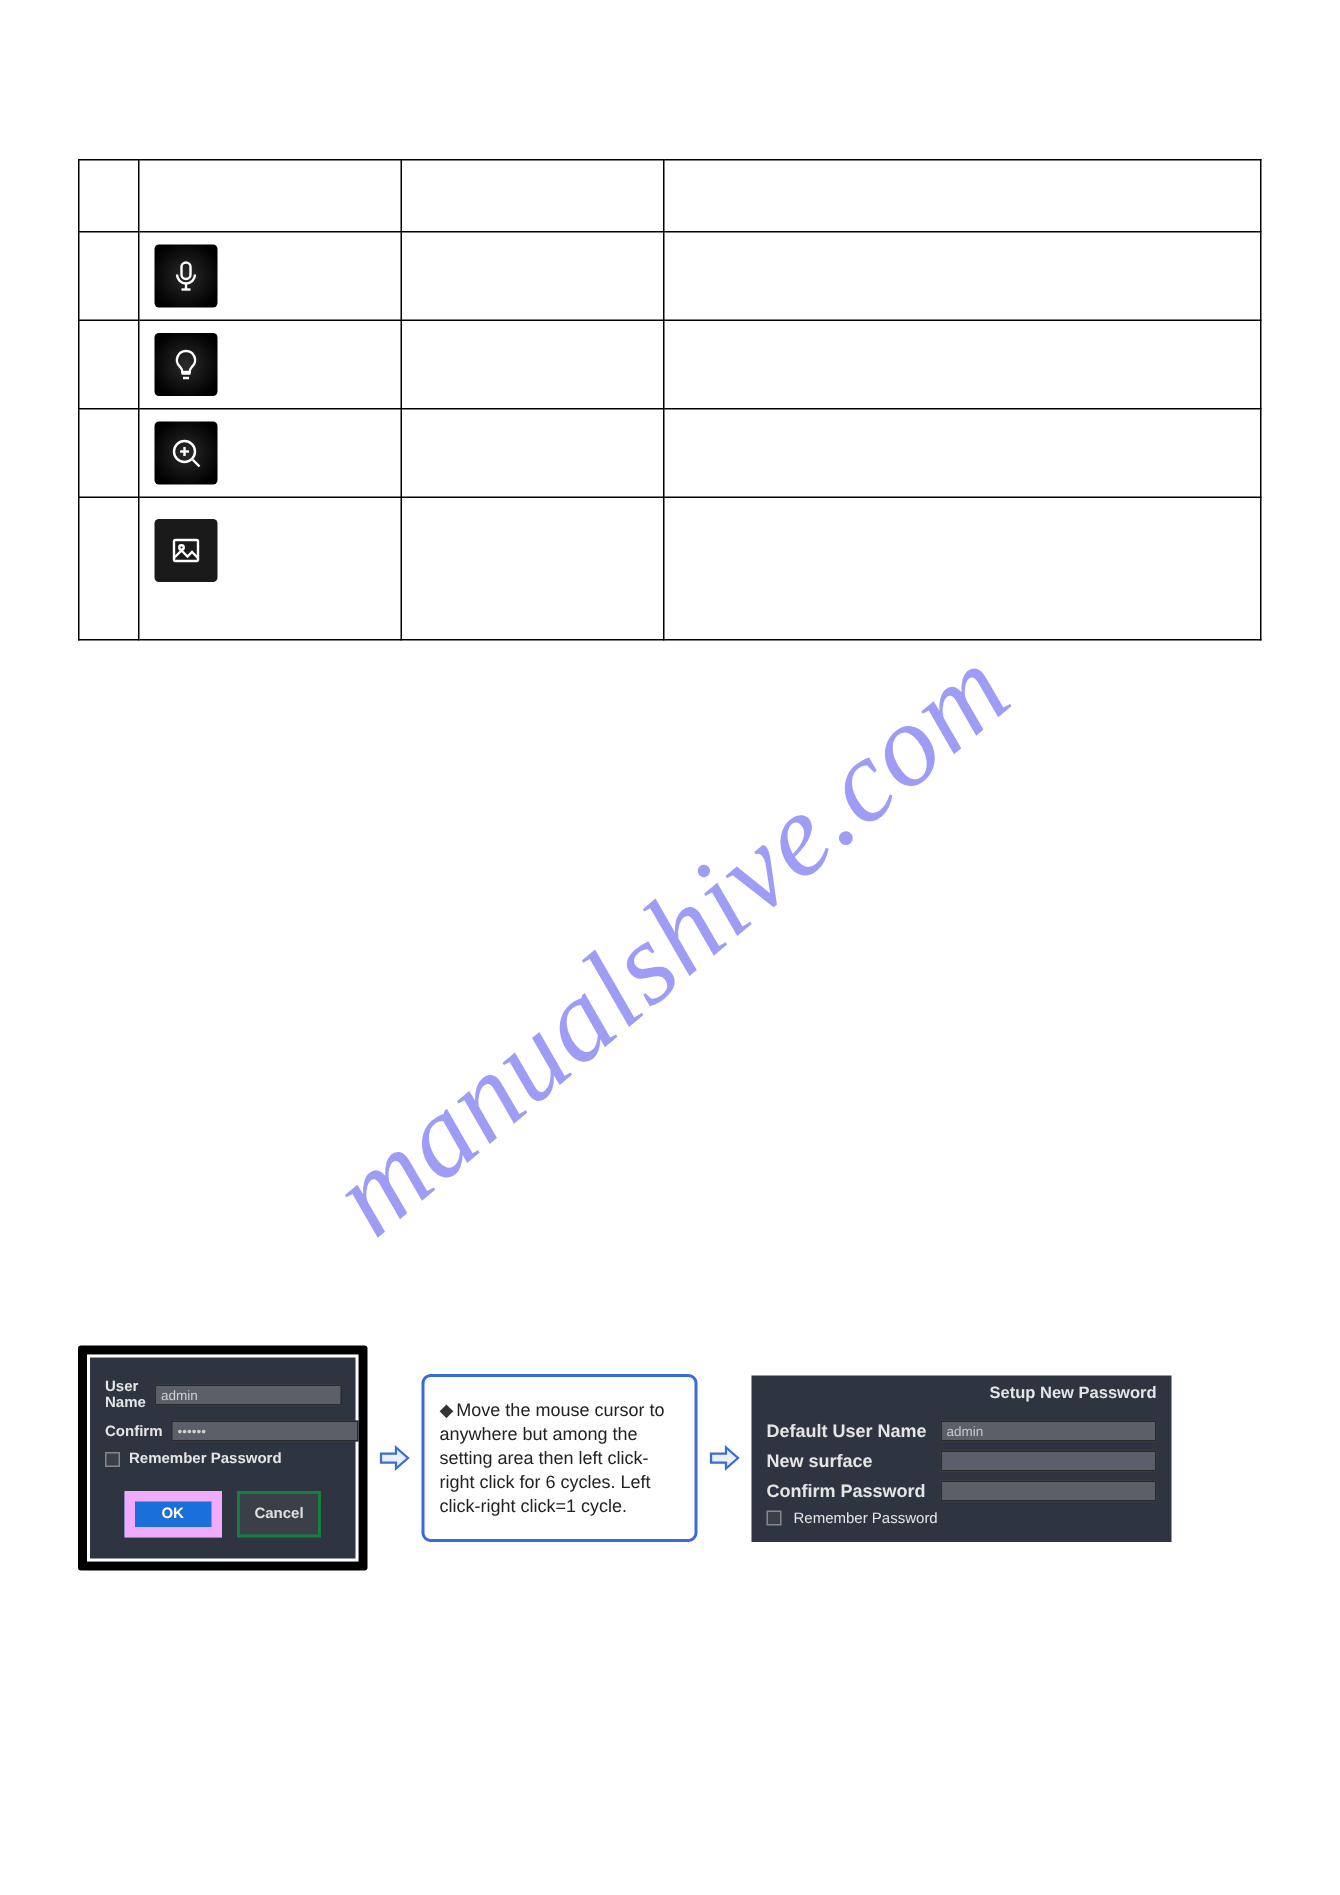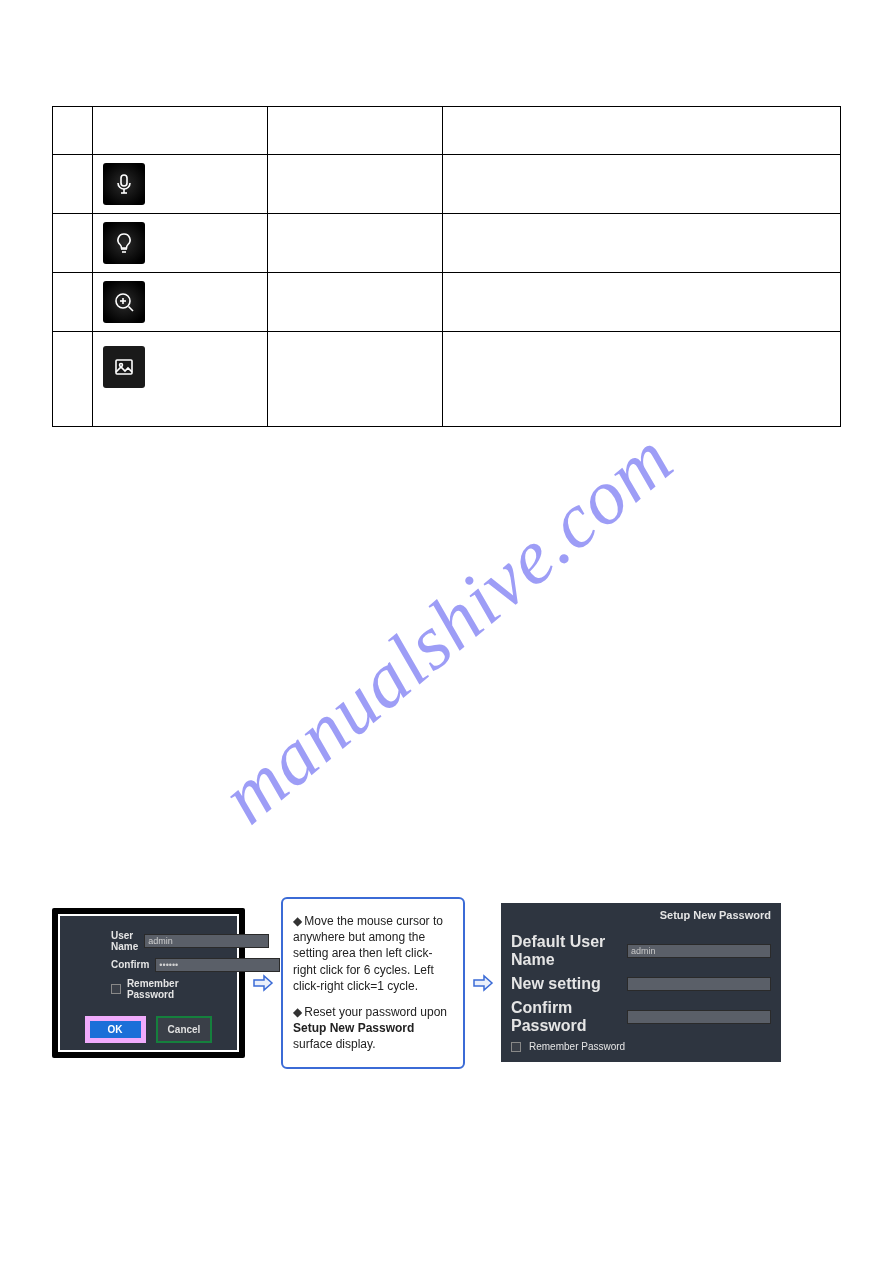--- a/index.html
+++ b/index.html
@@ -76,34 +76,34 @@
     border: 2px solid #fff;
     background: #2e3540;
     padding: 14px 10px 8px 10px;
     display: flex;
     flex-direction: column;
     gap: 6px;
     color: #e5e5e5;
     font-size: 10px;
     font-weight: bold;
   }
-  .login-row { display: flex; align-items: center; gap: 6px; margin-left: 41px; }
+  .login-row { display: flex; align-items: center; gap: 6px; }
   .login-row .lbl { width: 64px; }
   .login-row input {
     flex: 1;
     background: #5a5f68;
     border: 1px solid #2a2a2a;
     color: #d0d0d0;
     font-size: 9px;
     padding: 1px 3px;
     height: 14px;
   }
   .chk { width: 10px; height: 10px; border: 1px solid #888; background: #3a3f48; display: inline-block; }
   .login-btns { display: flex; justify-content: center; gap: 10px; margin-top: 10px; }
-  .btn-ok { background: #1b6fd8; color: #fff; border: 5px solid #f0abfc; font-size: 10px; font-weight: bold; padding: 3px 18px; }
+  .btn-ok { background: #1b6fd8; color: #fff; border: 7px solid #f0abfc; font-size: 10px; font-weight: bold; padding: 3px 18px; }
   .btn-cancel { background: #3a3f48; color: #e0e0e0; border: 2px solid #15803d; font-size: 10px; font-weight: bold; padding: 3px 10px; }
   .arrow-right {
     width: 24px;
     height: 24px;
   }
   .arrow-right svg { stroke: #3b6bd6; fill: #eaf0fb; stroke-width: 1.5; }
   .note-bubble {
     width: 184px;
     border: 2px solid #3b6bd6;
     border-radius: 6px;
@@ -119,21 +119,21 @@
     background: #2e3540;
     color: #e5e5e5;
     font-size: 10px;
     padding: 6px 10px 10px 10px;
     display: flex;
     flex-direction: column;
     gap: 6px;
   }
   .setup-panel .title { text-align: right; font-weight: bold; font-size: 11px; margin-bottom: 6px; }
   .setup-row { display: flex; align-items: center; gap: 8px; }
-  .setup-row .lbl2 { width: 108px; font-weight: bold; font-size: 16px; }
+  .setup-row .lbl2 { width: 108px; font-weight: bold; font-size: 12px; }
   .setup-row input {
     flex: 1;
     background: #5a5f68;
     border: 1px solid #2a2a2a;
     color: #c8c8c8;
     font-size: 9px;
     padding: 1px 3px;
     height: 14px;
   }
 </style>
@@ -237,37 +237,36 @@
     </div>
 
     <span class="arrow-right">
       <svg viewBox="0 0 24 24">
           <path d="M3 9h10V5l8 7-8 7v-4H3z"></path>
         </svg>
     </span>
 
     <div class="note-bubble">
       <p><span class="diamond">◆</span><span>Move the mouse cursor to anywhere but among the setting area then left click-right click for 6 cycles. Left click-right click=1 cycle.</span></p>
-      <p style="margin-top:10px;"><span class="diamond">◆</span><span>Reset your password upon </span><b>Setup New Password</b><span> surface display.</span></p>
     </div>
 
     <span class="arrow-right">
       <svg viewBox="0 0 24 24">
           <path d="M3 9h10V5l8 7-8 7v-4H3z"></path>
         </svg>
     </span>
 
     <div class="setup-panel">
       <div class="title">Setup New Password</div>
       <div class="setup-row">
         <span class="lbl2">Default User Name</span>
         <input value="admin" style="">
       </div>
       <div class="setup-row">
-        <span class="lbl2">New setting</span>
+        <span class="lbl2">New surface</span>
         <input type="password" style="">
       </div>
       <div class="setup-row">
         <span class="lbl2">Confirm Password</span>
         <input type="password" style="">
       </div>
       <div class="setup-row">
         <span class="chk"></span>
         <span>Remember Password</span>
       </div>

